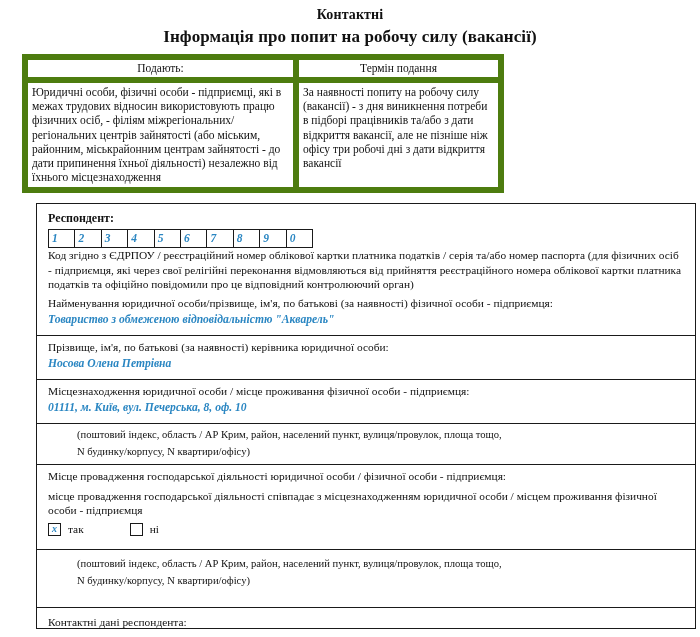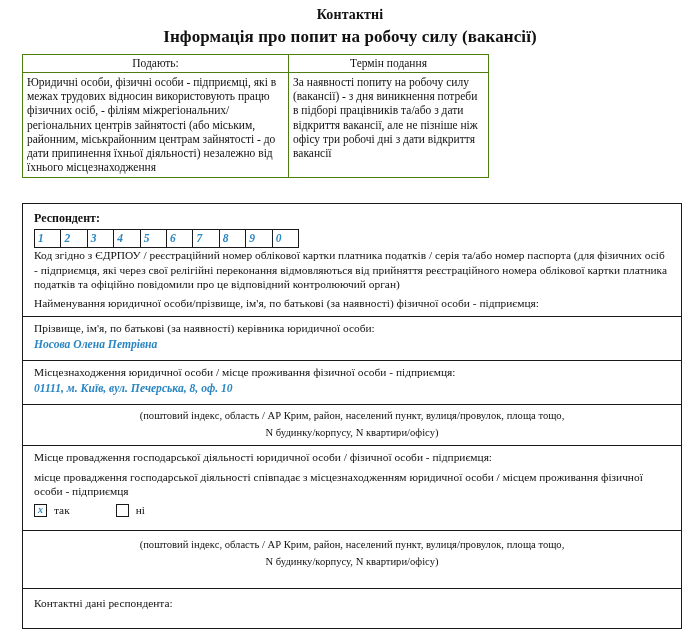--- a/index.html
+++ b/index.html
@@ -47,21 +47,21 @@
   }
   .info-table {
     position: absolute;
     left: 22px;
     top: 0;
     width: 456px;
     border-collapse: collapse;
     table-layout: fixed;
   }
   .info-table td, .info-table th {
-    border: 1px solid #4d7c0f;
+    border: 6px solid #4d7c0f;
     vertical-align: top;
     padding: 2px 4px 3px 4px;
   }
   .info-table th {
     font-weight: normal;
     text-align: center;
     font-size: 11.5px;
     line-height: 14px;
     padding: 1px 2px 2px 2px;
   }
@@ -80,21 +80,21 @@
     width: 214px;
     text-align: center;
     font-size: 11.6px;
     line-height: 15.6px;
   }
   .form-id .strong { font-weight: bold; }
 
   
   .form-box {
     position: absolute;
-    left: 22px;
+    left: 36px;
     top: 203px;
     width: 660px;
     height: 426px;
     border: 1.6px solid #1a1a1a;
     box-sizing: border-box;
     overflow: hidden;
   }
   .resp-label {
     font-weight: bold;
     font-size: 12px;
@@ -157,21 +157,20 @@
     font-size: 11.6px;
     line-height: 15px;
     padding: 1px 11px 3px 11px;
     font-style: italic;
     font-weight: bold;
     color: #2a86c2;
   }
   .caption {
     font-size: 10.6px;
     line-height: 13.4px;
-    text-align: center;
     padding: 4px 40px 0 40px;
   }
 
   .cb-row {
     display: flex;
     align-items: center;
     padding: 5px 11px 0 11px;
   }
   .checkbox {
     width: 13px;
@@ -238,20 +237,21 @@
       <div class="code-cell">6</div>
       <div class="code-cell">7</div>
       <div class="code-cell">8</div>
       <div class="code-cell">9</div>
       <div class="code-cell">0</div>
     </div>
 
     <div class="body-text para-block">Код згідно з ЄДРПОУ / реєстраційний номер облікової картки платника податків / серія та/або номер паспорта (для фізичних осіб - підприємця, які через свої релігійні переконання відмовляються від прийняття реєстраційного номера облікової картки платника податків та офіційно повідомили про це відповідний контролюючий орган)</div>
 
     <div class="field-label">Найменування юридичної особи/прізвище, ім'я, по батькові (за наявності) фізичної особи - підприємця:</div>
+    <div class="field-value">Товариство з обмеженою відповідальністю "Акварель"</div>
     <hr class="hr">
 
     <div class="field-label">Прізвище, ім'я, по батькові (за наявності) керівника юридичної особи:</div>
     <div class="field-value">Носова Олена Петрівна</div>
     <hr class="hr">
 
     <div class="field-label">Місцезнаходження юридичної особи / місце проживання фізичної особи - підприємця:</div>
     <div class="field-value">01111, м. Київ, вул. Печерська, 8, оф. 10</div>
     <hr class="hr">
 

